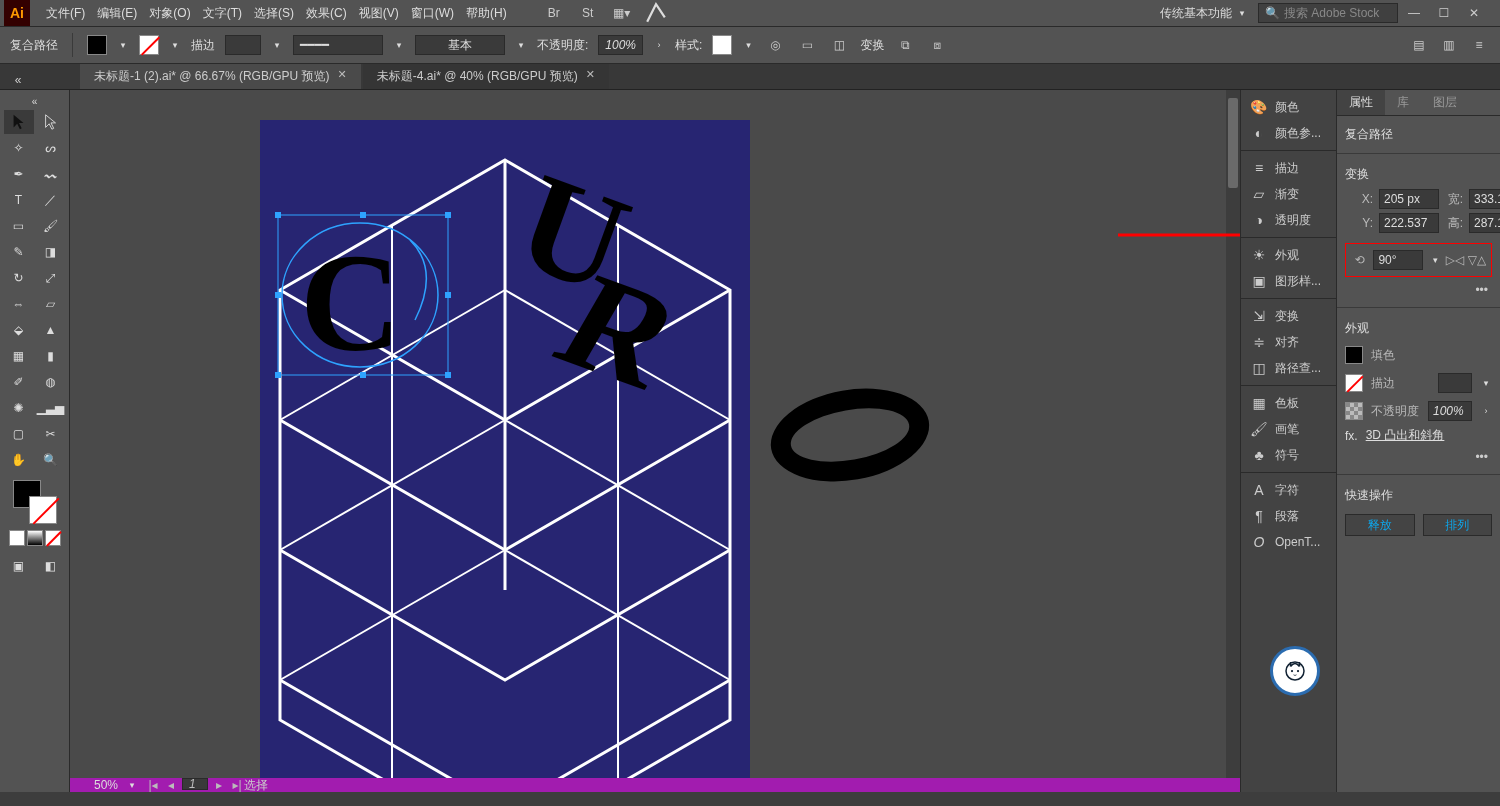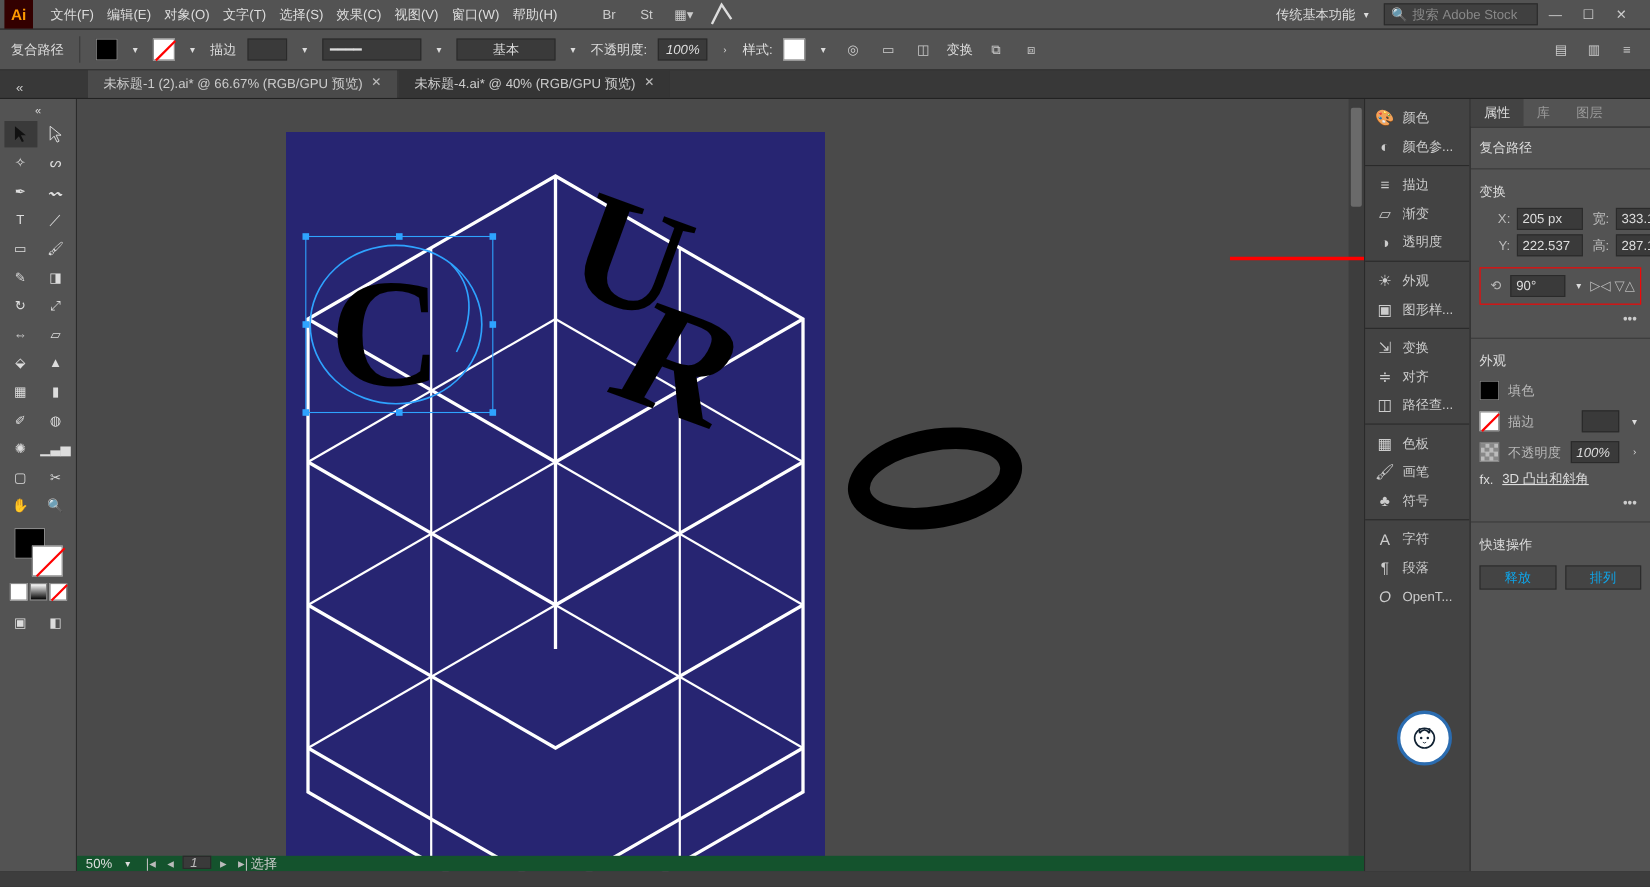--- a/index.html
+++ b/index.html
@@ -50,21 +50,21 @@
   .fillstroke .stroke::after { content:""; position:absolute; left:-2px; top:50%; width:140%; height:2px; background:red; transform:rotate(-45deg);}
   .mini-swatches { display:flex; gap:2px; margin-top:4px;}
   .mini-swatches div { width:16px; height:16px; border:1px solid #888;}
   .toolbox-bottom { margin-top:8px; display:flex; gap:2px; }
 
   
   .canvas-area { position:absolute; left:70px; top:90px; right:260px; bottom:14px; background:#4a4a4a; }
   .canvas-inner { position:absolute; inset:0; background:#4a4a4a; overflow:hidden;}
   .scrollbar-v { position:absolute; right:0; top:0; width:14px; bottom:14px; background:#3d3d3d; }
   .scrollbar-v-thumb { position:absolute; left:2px; right:2px; top:8px; height:90px; background:#6a6a6a; border-radius:2px;}
-  .scrollbar-h { position:absolute; left:0; right:0; bottom:0; height:14px; background:#14532d; display:flex; align-items:center;}
+  .scrollbar-h { position:absolute; left:0; right:0; bottom:0; height:14px; background:#a21caf; display:flex; align-items:center;padding-left:16px;}
   .zoombox { padding:0 8px; color:#ddd;}
   .nav-arrows { display:flex; gap:4px; margin-left:8px;}
   .nav-arrows span { width:14px; text-align:center; color:#bbb;}
   .status-text { color:#ccc;}
   .artboard { position:absolute; left:190px; top:30px; width:490px; height:770px; background:#272572; }
   .wire { stroke:#fff; stroke-width:3; fill:none; }
   .wire2 { stroke:#fff; stroke-width:2; fill:none; }
   .big-letter { font-family: Georgia, serif; font-weight:bold; font-size:140px; fill:#000; }
   .sel-box { stroke:#2ea3ff; stroke-width:1; fill:none; }
   .sel-shape { stroke:#2ea3ff; stroke-width:1.5; fill:none; }

